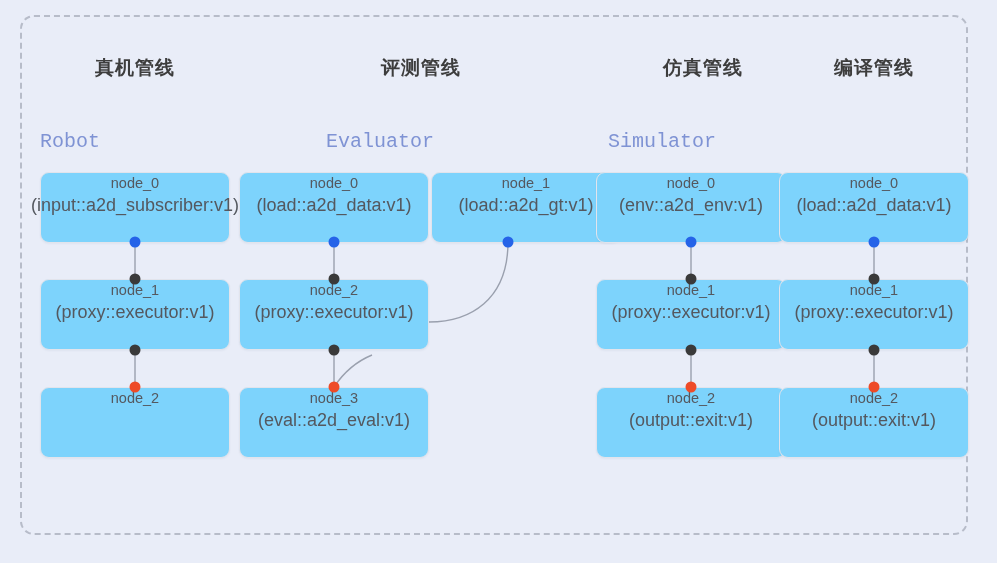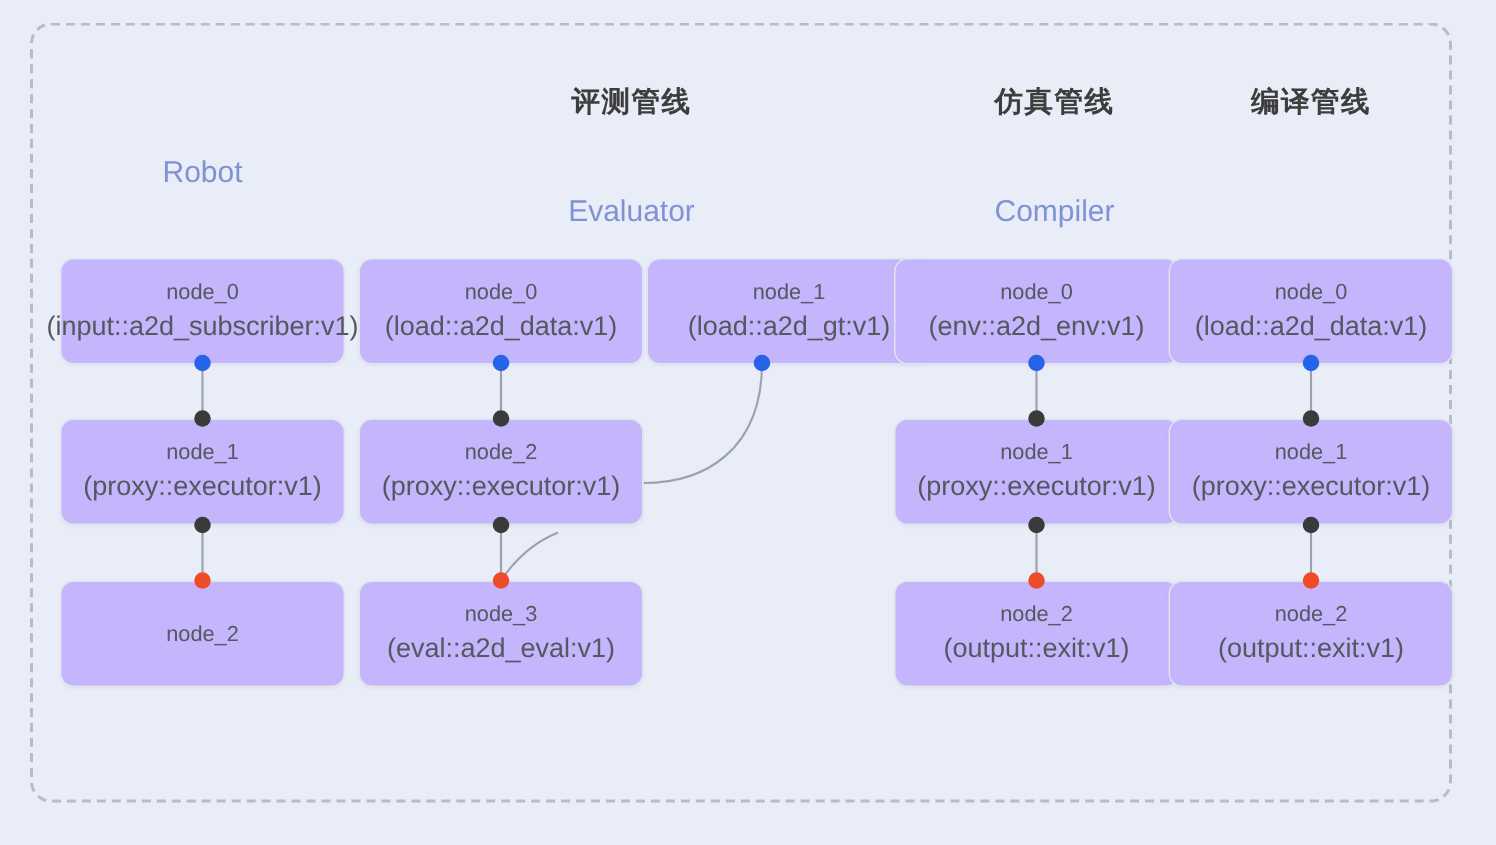--- a/index.html
+++ b/index.html
@@ -45,40 +45,40 @@
   }
   .col-title {
     text-align: center;
     font-size: 19px;
     font-weight: bold;
     color: #3d3d3d;
     letter-spacing: 1px;
     white-space: nowrap;
   }
   .col-subtitle {
-    text-align: center;
     font-size: 20px;
     color: #7f93d4;
     margin-top: 49px;
     white-space: nowrap;
+    font-family: Liberation Mono, monospace;
   }
 
   .node {
     position: absolute;
     width: 190px;
     height: 71px;
     box-sizing: border-box;
-    background: #c4b5fd;
+    background: #7dd3fc;
     border: 1px solid #e2e4ec;
     border-radius: 9px;
     box-shadow: 0 1px 2px rgba(40,50,90,0.05);
     display: flex;
     flex-direction: column;
     align-items: center;
-    justify-content: center;
+    justify-content: flex-start;
     line-height: 1.38;
   }
   .node-title {
     font-size: 14.5px;
     color: #54585f;
   }
   .node-sub {
     font-size: 18px;
     color: #54585f;
   }
@@ -116,20 +116,21 @@
 
     <path d="M691,242 L691,279"></path>
     <path d="M691,350 L691,387"></path>
 
     <path d="M874,242 L874,279"></path>
     <path d="M874,350 L874,387"></path>
   </g>
 </svg>
 
 <div class="column" style="left:40px; width:190px;">
+  <div class="col-title">真机管线</div>
   <div class="col-subtitle">Robot</div>
 </div>
 
 <div class="node" style="left:40px; top:172px;">
   <div class="node-title">node_0</div>
   <div class="node-sub">(input::a2d_subscriber:v1)</div>
 </div>
 <div class="port port-blue" style="left:135px; top:242px;"></div>
 
 <div class="node" style="left:40px; top:279px;">
@@ -169,21 +170,21 @@
 <div class="port port-black" style="left:334px; top:350px;"></div>
 
 <div class="node" style="left:239px; top:387px;">
   <div class="node-title">node_3</div>
   <div class="node-sub">(eval::a2d_eval:v1)</div>
 </div>
 <div class="port port-red" style="left:334px; top:387px;"></div>
 
 <div class="column" style="left:608px; width:190px;">
   <div class="col-title">仿真管线</div>
-  <div class="col-subtitle">Compiler</div>
+  <div class="col-subtitle">Simulator</div>
 </div>
 
 <div class="node" style="left:596px; top:172px;">
   <div class="node-title">node_0</div>
   <div class="node-sub">(env::a2d_env:v1)</div>
 </div>
 <div class="port port-blue" style="left:691px; top:242px;"></div>
 
 <div class="node" style="left:596px; top:279px;">
   <div class="node-title">node_1</div>

